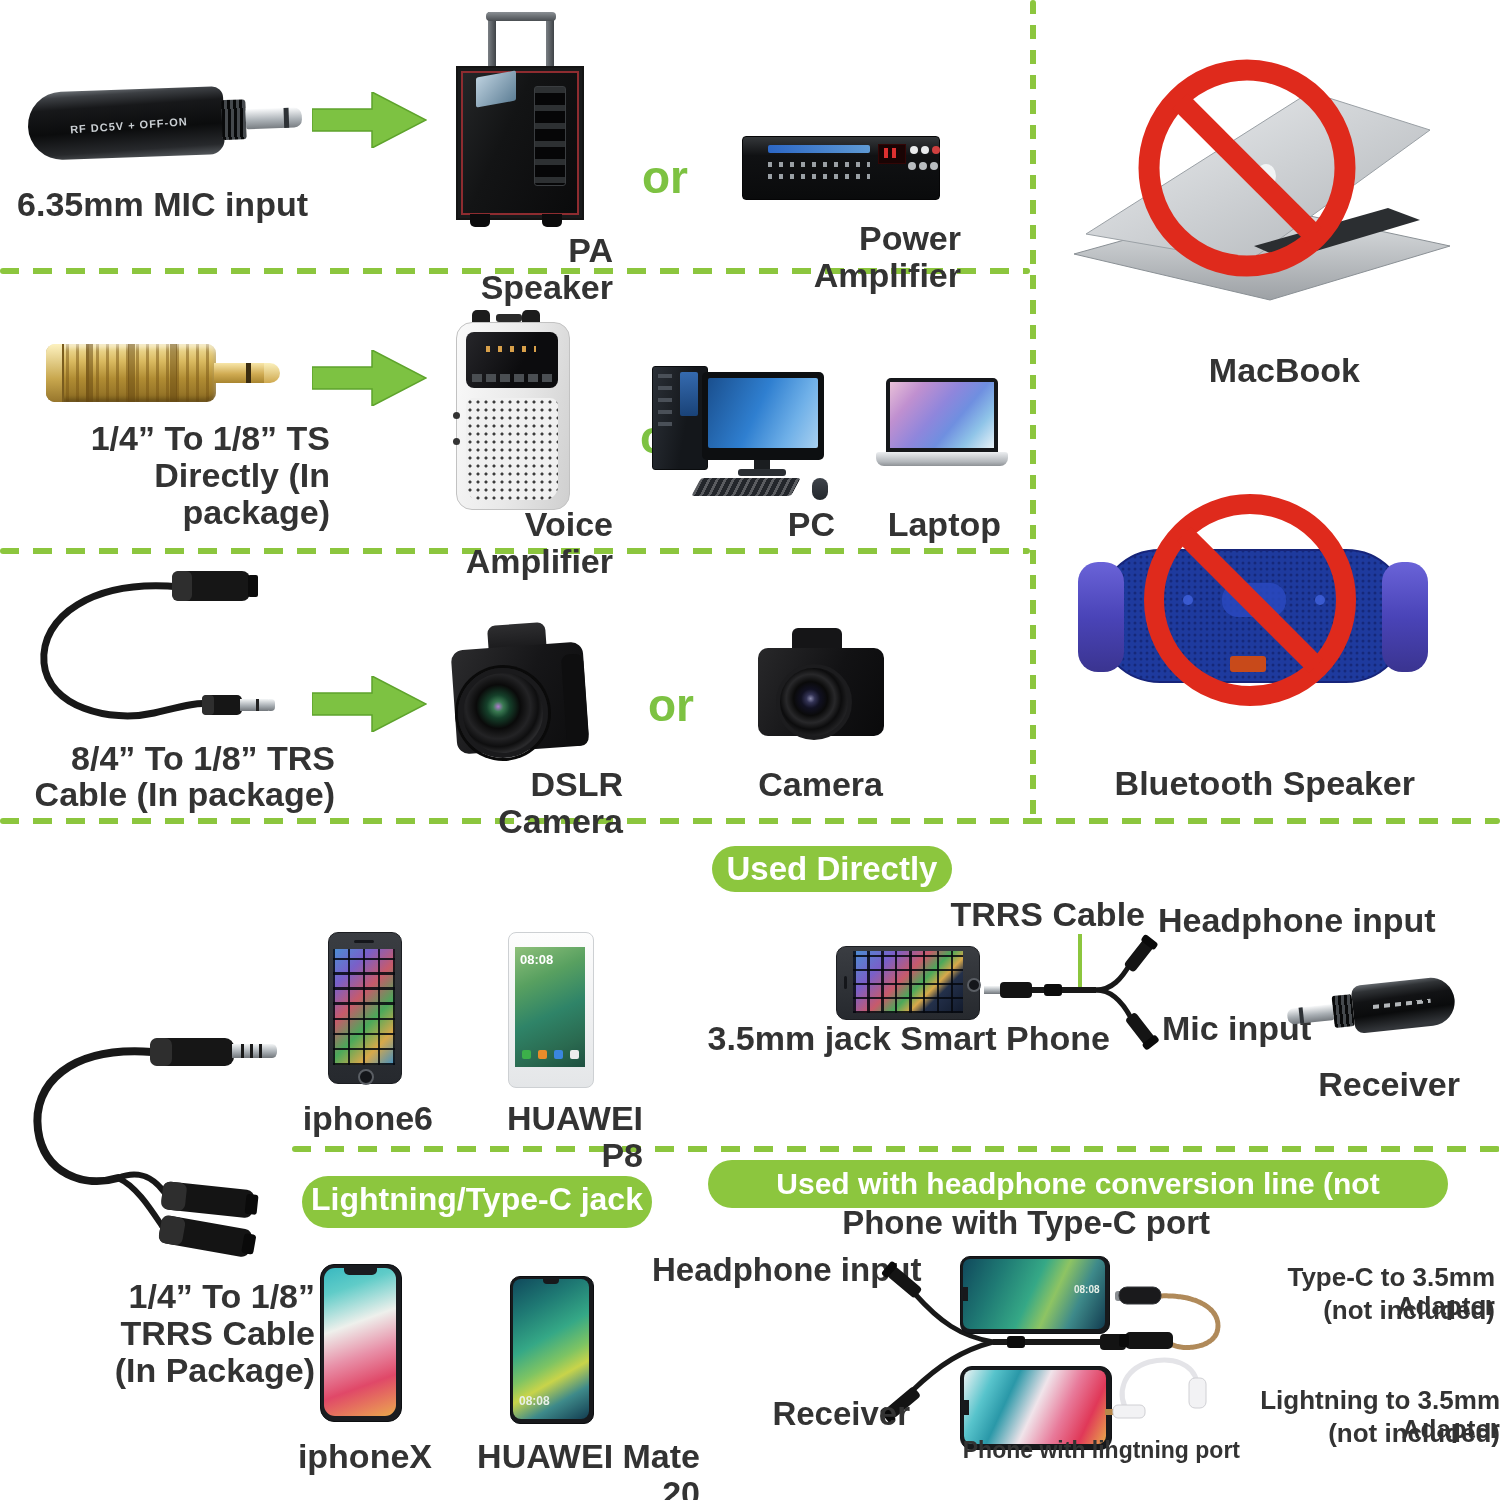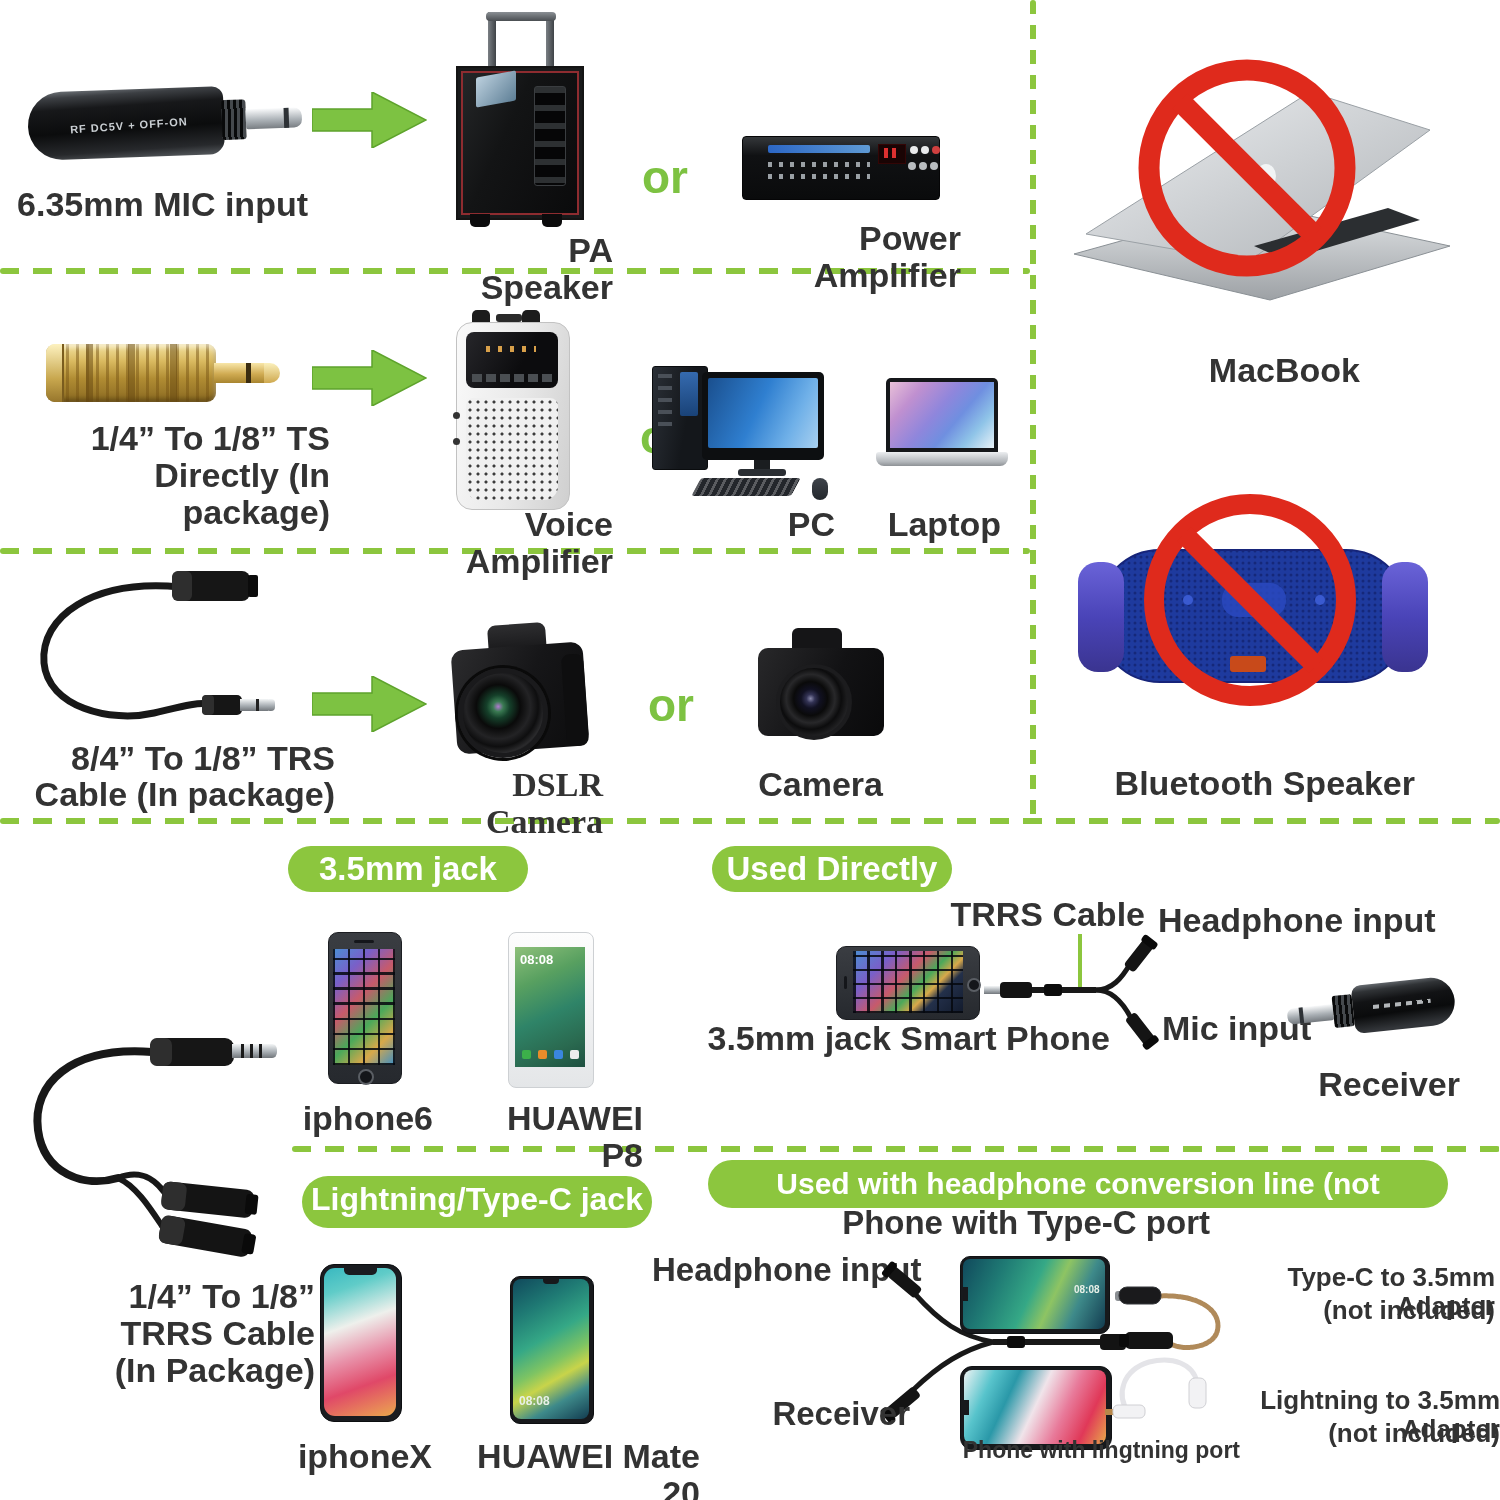--- a/index.html
+++ b/index.html
@@ -305,21 +305,21 @@
   <svg class="abs" style="left:312px;top:676px;" width="115" height="56">
     <polygon points="0,17 60,17 60,0 114,28 60,56 60,39 0,39" fill="#7dc242" stroke="#5ea32c" stroke-width="1.5"></polygon>
   </svg>
 
   <div class="abs" style="left:452px;top:620px;width:140px;height:142px;">
     <div class="ds-hump"></div>
     <div class="ds-body"></div>
     <div class="ds-grip"></div>
     <div class="ds-lens"></div>
   </div>
-  <div class="lbl" style="left:408px;top:766px;width:195px;font-family:Liberation Serif, serif;">DSLR Camera</div>
+  <div class="lbl" style="left:428px;top:766px;width:195px;">DSLR Camera</div>
 
   <div class="or" style="left:636px;top:678px;width:70px;">or</div>
 
   <div class="abs" style="left:758px;top:628px;width:130px;height:128px;">
     <div class="cam-hump"></div>
     <div class="cam-body"></div>
     <div class="cam-lens"></div>
   </div>
   <div class="lbl" style="left:718px;top:766px;width:165px;">Camera</div>
 
@@ -365,21 +365,20 @@
     <g transform="rotate(10 148 202)">
       <rect x="138" y="188" width="92" height="28" rx="8" fill="#141414"></rect>
       <rect x="138" y="188" width="24" height="28" rx="7" fill="#2e2e2e"></rect>
       <rect x="222" y="192" width="12" height="20" rx="3" fill="#0a0a0a"></rect>
     </g>
   </svg>
   <div class="lbl" style="left:0;top:1278px;width:315px;">1/4” To 1/8”</div>
   <div class="lbl" style="left:0;top:1315px;width:315px;">TRRS Cable</div>
   <div class="lbl" style="left:0;top:1352px;width:315px;">(In Package)</div>
 
-  <div class="pill" style="left:288px;top:846px;width:240px;height:46px;line-height:46px;font-size:33px;">3.5mm jack</div>
 
   <div class="abs" style="left:328px;top:932px;width:74px;height:152px;">
     <div class="ph-frame-dark"></div>
     <div class="ip6-ear"></div>
     <div class="ip6-screen"></div>
     <div class="ip6-home"></div>
   </div>
   <div class="lbl" style="left:298px;top:1100px;width:135px;">iphone6</div>
 
   <div class="abs" style="left:508px;top:932px;width:86px;height:156px;">

